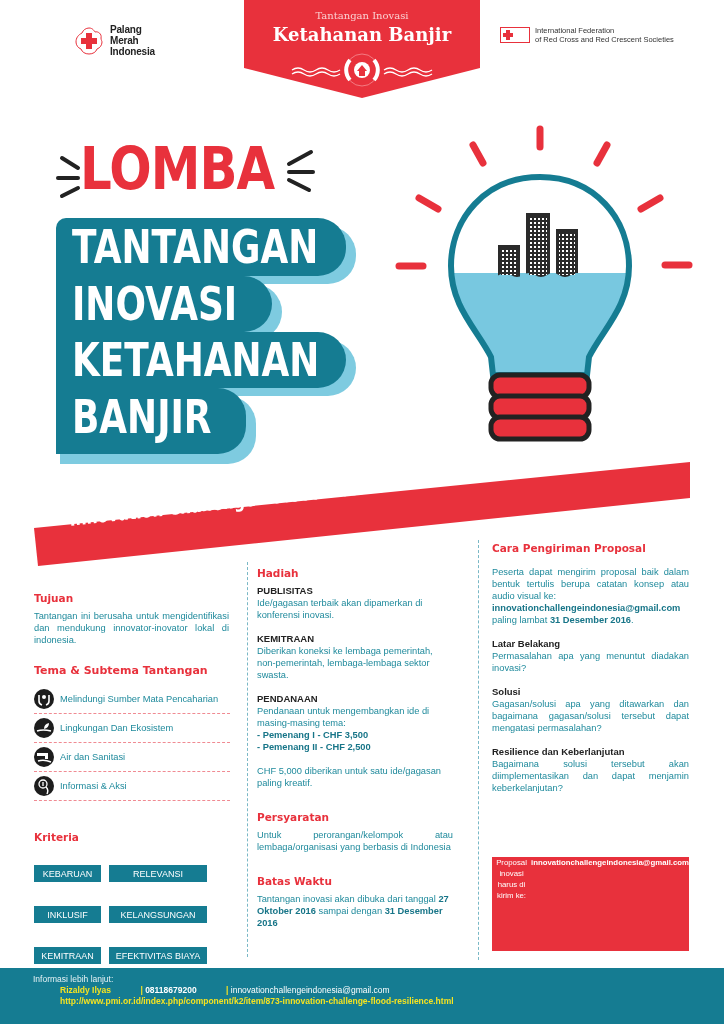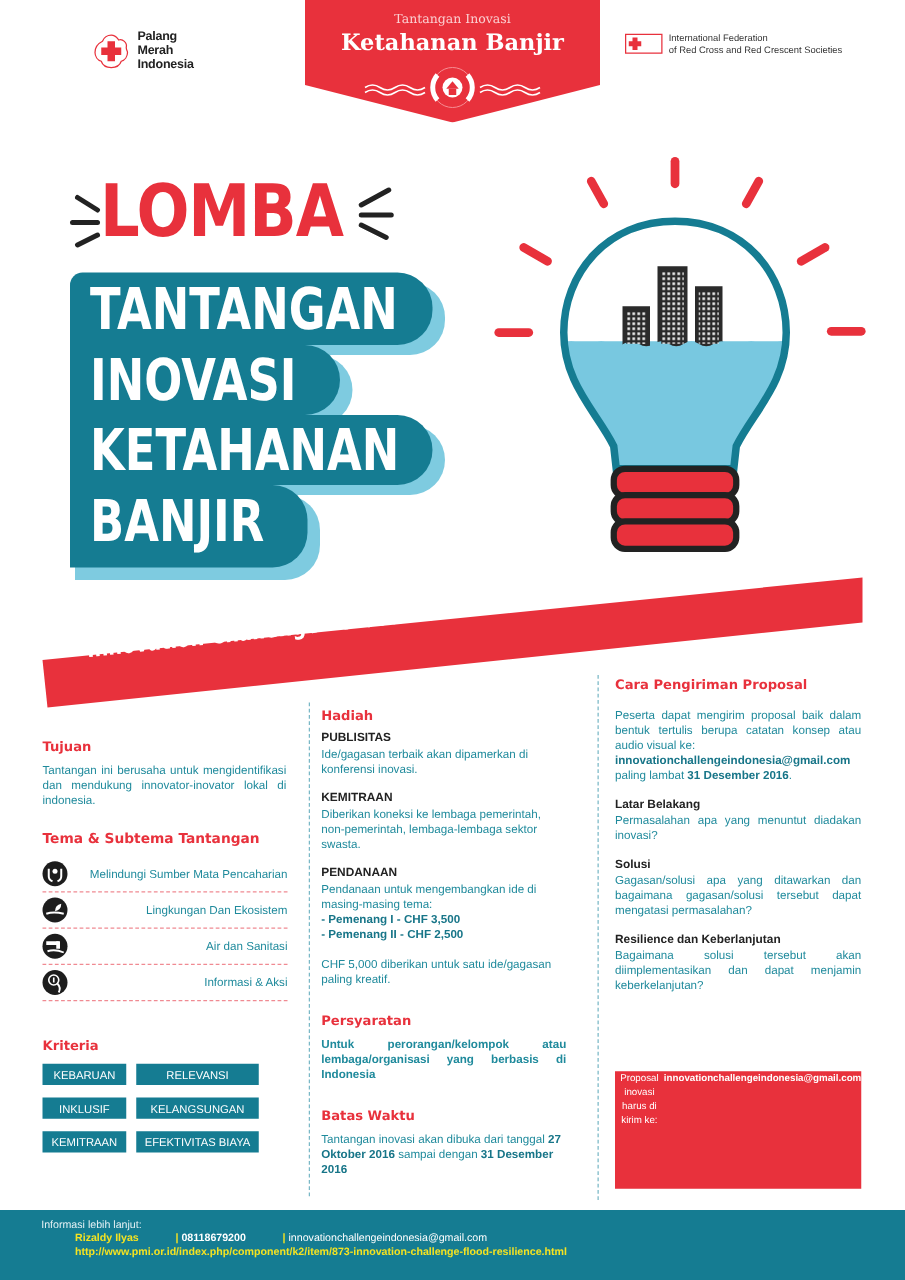--- a/index.html
+++ b/index.html
@@ -35,26 +35,26 @@
 
   
   .col { position: absolute; top: 560px; }
   .col-divider { position: absolute; top: 562px; width: 0; border-left: 1px dashed #7ab8c6; height: 395px; }
   .h-red { font-family: "DejaVu Sans", sans-serif; font-weight: bold; color: #e8313c; font-size: 10.5px; }
   .p-teal { font-size: 9.3px; line-height: 12px; color: #1f8a9c; }
   .sub-black { font-weight: bold; font-size: 9.5px; color: #222; margin-top: 12px; line-height: 12px; }
   .bold-teal { font-weight: bold; color: #177588; }
   .just { text-align: justify; }
 
-  .theme { display: flex; align-items: center; gap: 6px; height: 29px; border-bottom: 1.5px dashed #f08a92; width: 196px; justify-content: space-between; }
+  .theme { display: flex; align-items: center; gap: 6px; height: 29px; border-bottom: 1.5px dashed #f08a92; width: 196px; }
   .theme-icon { width: 20px; height: 20px; border-radius: 50%; background: #1d1d1d; flex: none; position: relative; }
   .theme-label { font-size: 9.3px; color: #1f8a9c; }
 
   .crit-grid { display: grid; grid-template-columns: 67px 98px; column-gap: 8px; row-gap: 10px; margin-top: 8px; }
-  .crit { background: #157c92; color: #fff; font-size: 9px; height: 17px; display: flex; align-items: center; justify-content: center; }
+  .crit { background: #157c92; color: #fff; font-size: 9px; height: 17px; display: flex; align-items: center; justify-content: center; margin-top: 14px; }
 
   .send-box { position: absolute; left: 492px; top: 857px; width: 197px; height: 94px; background: #e8313c; color: #fff; text-align: center; font-size: 7.8px; line-height: 11px; display: flex; justify-content: center; }
 
   .footer { position: absolute; left: 0; top: 968px; width: 724px; height: 56px; background: #157c92; padding: 6px 0 0 33px; font-size: 8.5px; line-height: 11px; }
   .footer .l1 { color: #e6f2f5; }
   .footer .yl { color: #f5e321; font-weight: bold; padding-left: 27px; }
   .footer .wt { color: #ffffff; }
 </style>
 </head>
 <body>
@@ -250,21 +250,21 @@
   <div class="sub-black" style="margin-top:6px;">PUBLISITAS</div>
   <div class="p-teal">Ide/gagasan terbaik akan dipamerkan di konferensi inovasi.</div>
   <div class="sub-black">KEMITRAAN</div>
   <div class="p-teal">Diberikan koneksi ke lembaga pemerintah, non-pemerintah, lembaga-lembaga sektor swasta.</div>
   <div class="sub-black">PENDANAAN</div>
   <div class="p-teal">Pendanaan untuk mengembangkan ide di masing-masing tema:</div>
   <div class="p-teal bold-teal">- Pemenang I - CHF 3,500</div>
   <div class="p-teal bold-teal">- Pemenang II - CHF 2,500</div>
   <div class="p-teal" style="margin-top:12px;">CHF 5,000 diberikan untuk satu ide/gagasan paling kreatif.</div>
   <div class="h-red" style="margin-top:22px;">Persyaratan</div>
-  <div class="p-teal just" style="margin-top:6px;font-weight:bold;">Untuk perorangan/kelompok atau lembaga/organisasi yang berbasis di Indonesia</div>
+  <div class="p-teal just" style="margin-top:6px;">Untuk perorangan/kelompok atau lembaga/organisasi yang berbasis di Indonesia</div>
   <div class="h-red" style="margin-top:22px;">Batas Waktu</div>
   <div class="p-teal" style="margin-top:6px;"><span>Tantangan inovasi akan dibuka dari tanggal </span><span class="bold-teal">27 Oktober 2016</span><span> sampai dengan </span><span class="bold-teal">31 Desember 2016</span></div>
 </div>
 
 <div class="col" style="left:492px;top:542px;width:197px;">
   <div class="h-red">Cara Pengiriman Proposal</div>
   <div class="p-teal just" style="margin-top:12px;">Peserta dapat mengirim proposal baik dalam bentuk tertulis berupa catatan konsep atau audio visual ke:</div>
   <div class="p-teal bold-teal">innovationchallengeindonesia@gmail.com</div>
   <div class="p-teal"><span>paling lambat </span><span class="bold-teal">31 Desember 2016</span><span>.</span></div>
   <div class="sub-black">Latar Belakang</div>

